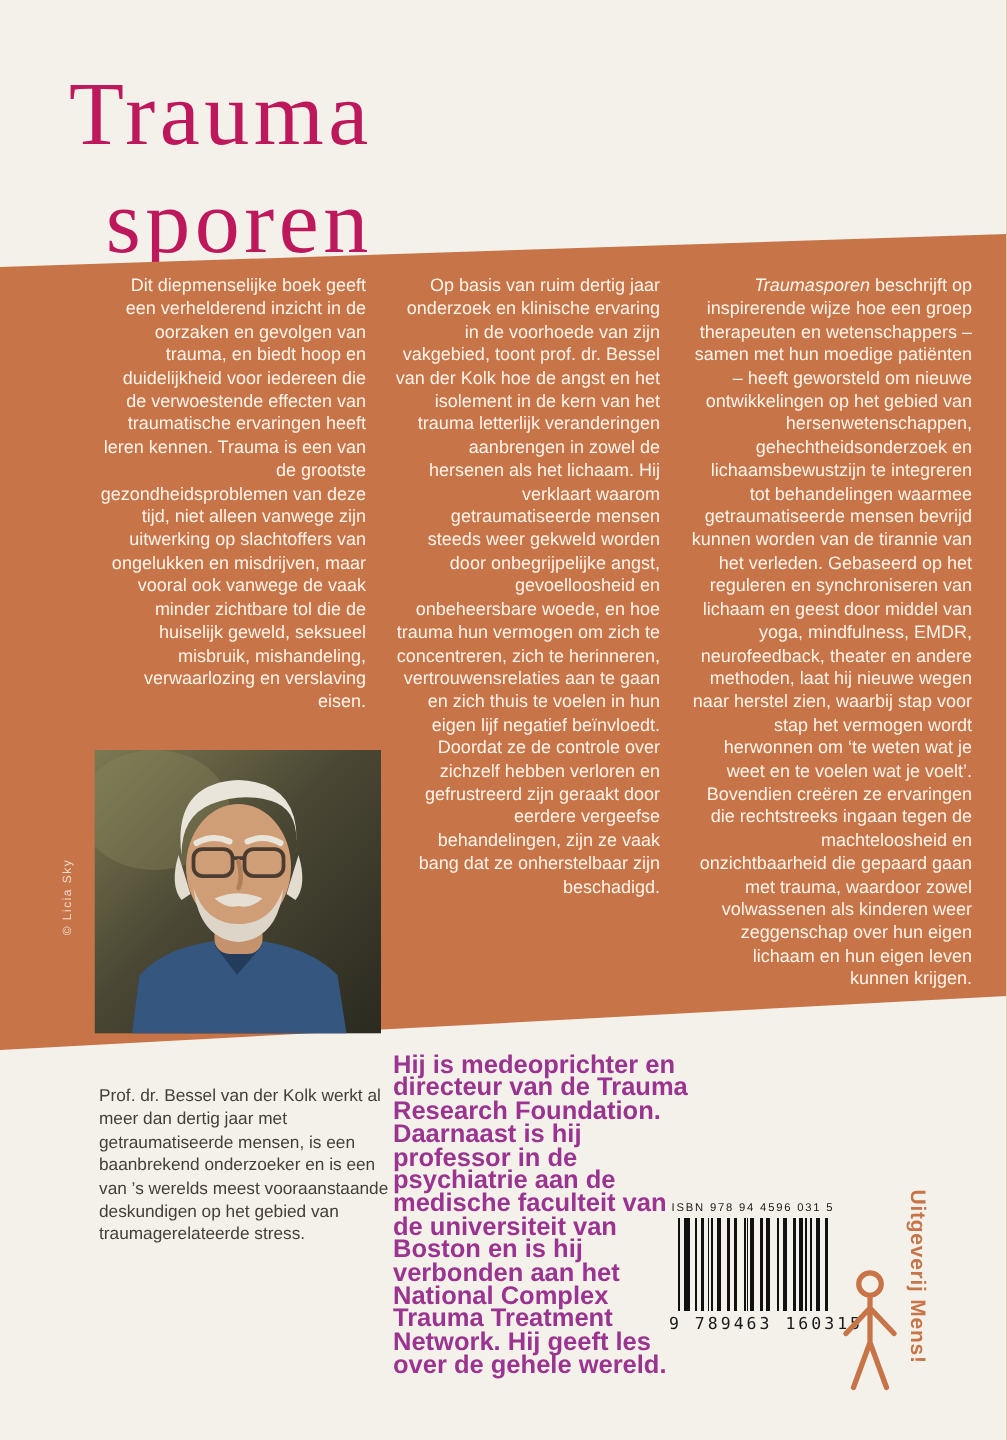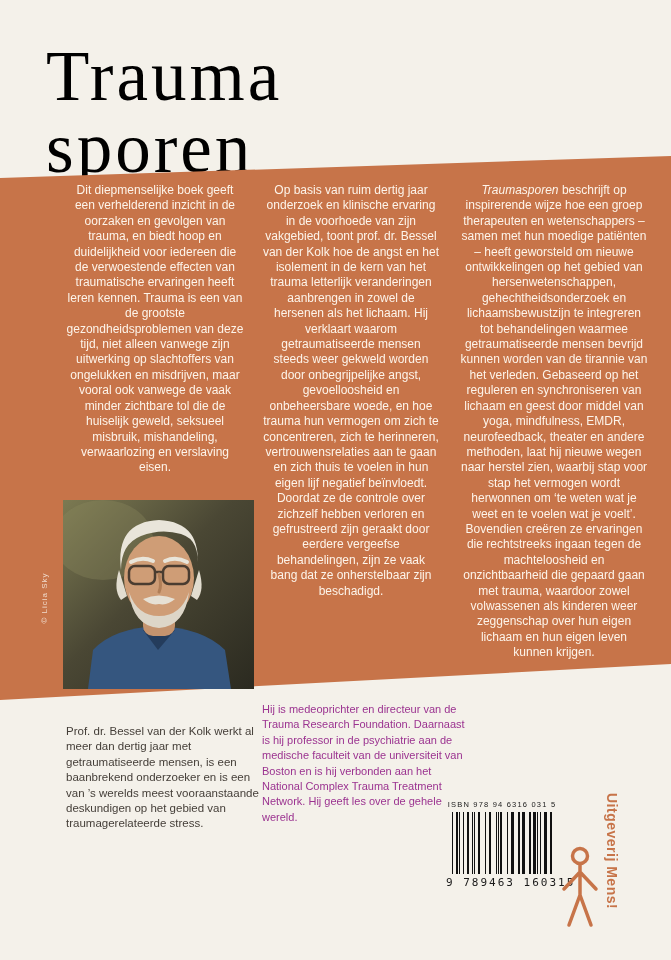--- a/index.html
+++ b/index.html
@@ -8,41 +8,42 @@
     width:671px;height:960px;
     background:#f4f1ea;
     overflow:hidden;
     font-family:"Liberation Sans", sans-serif;
   }
   
   .title{
     position:absolute;left:46px;top:30px;
     font-family:"Liberation Serif", serif;
     font-weight:500;
-    font-size:71px;line-height:52px;
+    font-size:60px;line-height:52px;
     letter-spacing:3px;
-    color:#000000;
+    color:#be185d;
     margin:0;
+    text-align:right;
   }
   .title span{display:block;padding-top:20px;}
   
   .orange-panel{
     position:absolute;left:0;top:0;width:671px;height:960px;
     background:#c77449;
     clip-path:polygon(0 178px, 671px 156px, 671px 664px, 0 700px);
   }
   
   .columns{
     position:absolute;left:66px;top:183px;
     display:flex;
   }
   .col{
     color:#fdf4ea;
     font-size:12px;line-height:15.4px;
-    text-align:center;
+    text-align:right;
   }
   .col-left{width:178px;margin-right:18px;}
   .col-middle{width:178px;margin-right:20px;}
   .col-right{width:188px;}
   .col em{}
   
   .photo{
     position:absolute;left:63px;top:500px;width:191px;height:189px;
     box-shadow:0 0 0 1px rgba(0,0,0,0.12) inset;
   }
@@ -57,21 +58,21 @@
     text-align:center;
     opacity:.85;
   }
   
   .bio-left{
     position:absolute;left:66px;top:724px;width:198px;
     color:#443e38;font-size:11.5px;line-height:15.4px;
   }
   .bio-right{
     position:absolute;left:262px;top:702px;width:204px;
-    color:#9b3390;font-size:11px;line-height:15.4px;
+    color:#9b3390;font-size:17px;line-height:15.4px;font-weight:bold;
   }
   
   .barcode-block{
     position:absolute;left:446px;top:800px;width:112px;
     text-align:center;color:#1a1a1a;
   }
   .isbn-label{
     font-size:7.5px;letter-spacing:1.2px;white-space:nowrap;
     margin-bottom:3px;
   }
@@ -149,21 +150,21 @@
 
       <path d="M96 74 Q99 86 96 92" stroke="#b07e57" stroke-width="3" fill="none" stroke-linecap="round"></path>
     </svg>
   </div>
   <div class="photo-credit">© Licia Sky</div>
 
   <div class="bio-left">Prof. dr. Bessel van der Kolk werkt al meer dan dertig jaar met getraumatiseerde mensen, is een baanbrekend onderzoeker en is een van ’s werelds meest vooraanstaande deskundigen op het gebied van traumagerelateerde stress.</div>
   <div class="bio-right">Hij is medeoprichter en directeur van de Trauma Research Foundation. Daarnaast is hij professor in de psychiatrie aan de medische faculteit van de universiteit van Boston en is hij verbonden aan het National Complex Trauma Treatment Network. Hij geeft les over de gehele wereld.</div>
 
   <div class="barcode-block">
-    <div class="isbn-label">ISBN 978 94 6316 031 5</div>
+    <div class="isbn-label">ISBN 978 94 4596 031 5</div>
     <div class="bars"></div>
     <div class="barcode-number">9 789463 160315</div>
   </div>
 
   <div class="publisher-name">Uitgeverij Mens!</div>
   <div class="publisher-logo">
     <svg width="44" height="88" viewBox="0 0 44 88">
       <circle cx="22" cy="11" r="7.5" fill="none" stroke="#c77449" stroke-width="3.5"></circle>
       <path d="M22 20 L22 50 M22 27 L6 44 M22 27 L38 44 M22 50 L11 80 M22 50 L33 80" fill="none" stroke="#c77449" stroke-width="3.5" stroke-linecap="round" stroke-linejoin="round"></path>
     </svg>

